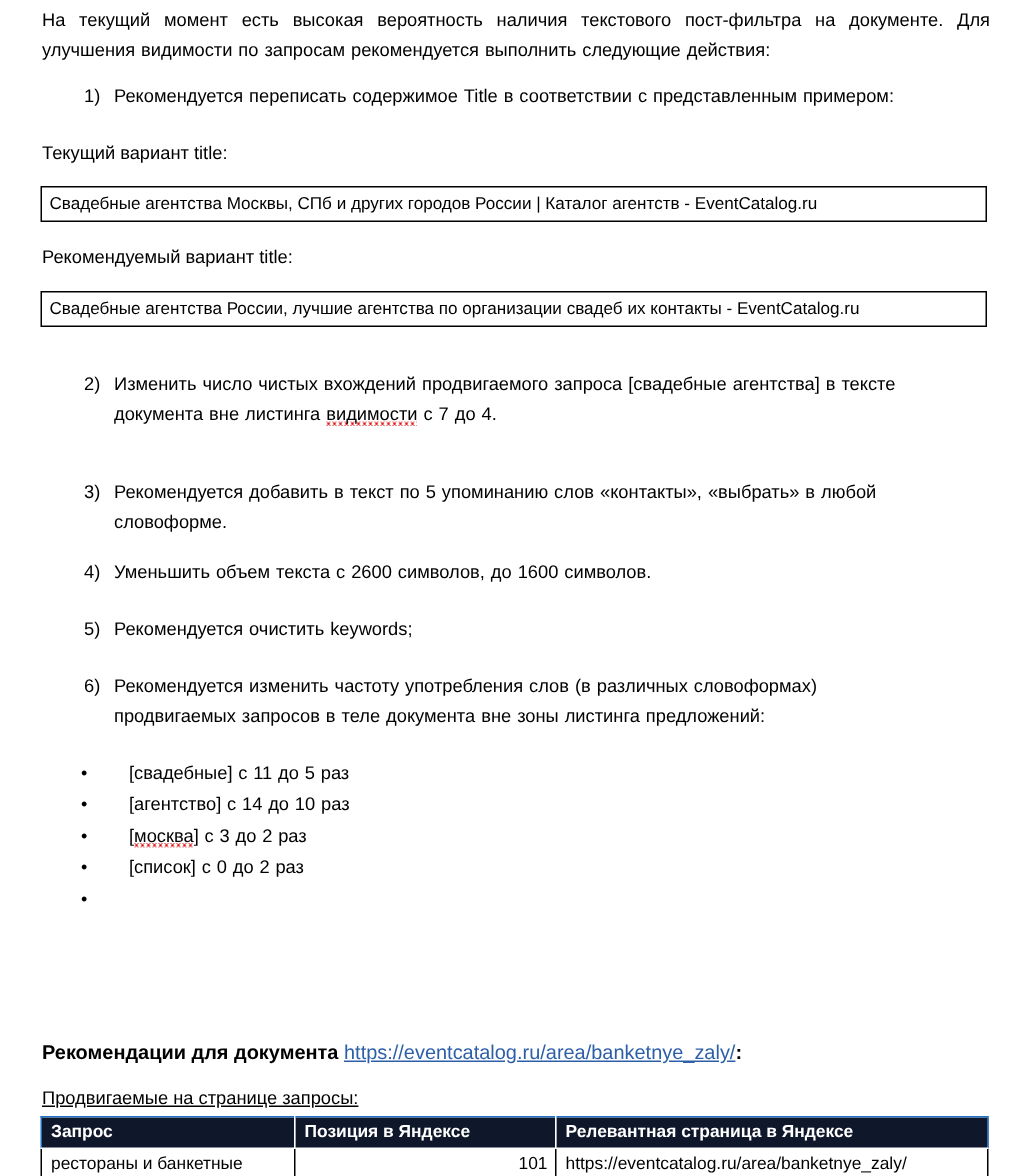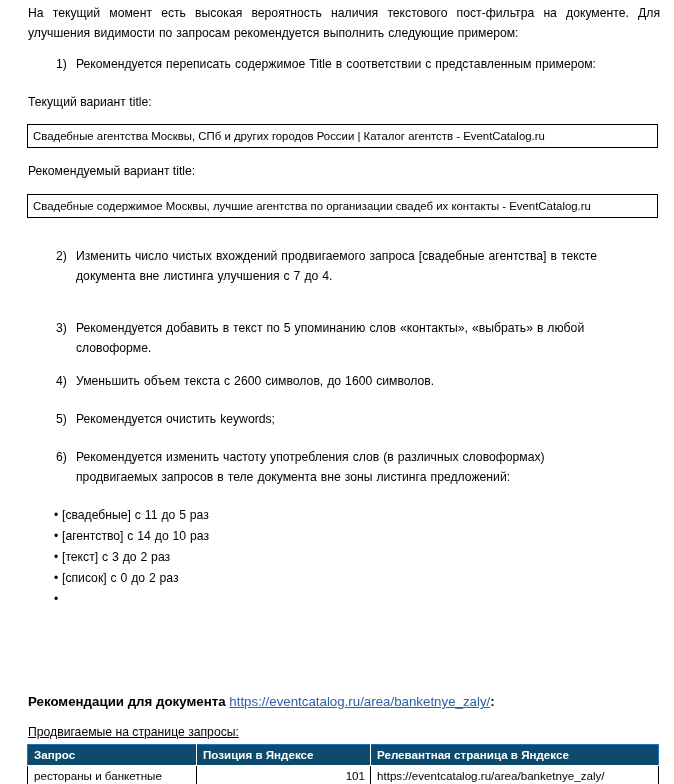--- a/index.html
+++ b/index.html
@@ -90,21 +90,21 @@
   }
   .bullet-item .dot {
     position: absolute;
     left: 0;
     top: 0;
     width: 20px;
     font-size: 12px;
   }
   .bullet-item .b-text {
     display: block;
-    margin-left: 8px;
+    margin-left: 32px;
   }
 
   
   .squiggle {
     position: relative;
     background-repeat: repeat-x;
     background-position: 0 100%;
     background-size: 4px 3px;
     background-image:
       linear-gradient(45deg, transparent 45%, #e01010 45%, #e01010 55%, transparent 55%),
@@ -142,21 +142,21 @@
     top: 744px;
     width: 631px;
     border-collapse: collapse;
     table-layout: fixed;
     font-size: 11.6px;
   }
   .qtable col.c1 { width: 169px; }
   .qtable col.c2 { width: 174px; }
   .qtable col.c3 { width: 288px; }
   .qtable th {
-    background: #0c4a6e;
+    background: #0f172a;
     color: #ffffff;
     font-weight: bold;
     text-align: left;
     padding: 2px 5px 3px 6px;
     border: 1px solid #ffffff;
     border-top-color: #1f70c1;
     white-space: nowrap;
     line-height: 15px;
   }
   .qtable th.first { border-left: 1px solid #1f70c1; }
@@ -169,36 +169,36 @@
     overflow: hidden;
     background: #ffffff;
   }
   .qtable td.num { text-align: right; }
 </style>
 </head>
 <body>
 
 <div class="page">
 
-  <div class="intro">На текущий момент есть высокая вероятность  наличия текстового пост-фильтра  на документе. Для улучшения видимости по запросам рекомендуется  выполнить следующие примером:</div>
+  <div class="intro">На текущий момент есть высокая вероятность  наличия текстового пост-фильтра  на документе. Для улучшения видимости по запросам рекомендуется  выполнить следующие действия:</div>
 
   <div class="num-item" style="top:54px;">
     <span class="marker">1)</span>
     <span class="num-text">Рекомендуется переписать  содержимое Title в соответствии  с представленным примером:</span>
   </div>
 
   <div class="subhead" style="top:93px;">Текущий вариант title:</div>
   <div class="title-box" style="top:124px;">Свадебные агентства Москвы, СПб и других городов России | Каталог агентств - EventCatalog.ru</div>
 
   <div class="subhead" style="top:162px;">Рекомендуемый вариант title:</div>
-  <div class="title-box" style="top:194px;">Свадебные содержимое Москвы, лучшие агентства по организации свадеб их контакты - EventCatalog.ru</div>
+  <div class="title-box" style="top:194px;">Свадебные агентства России, лучшие агентства по организации свадеб их контакты - EventCatalog.ru</div>
 
   <div class="num-item" style="top:246px;">
     <span class="marker">2)</span>
-    <span class="num-text"><span>Изменить число чистых вхождений продвигаемого запроса [свадебные агентства] в тексте документа вне листинга </span><span class="squiggle">улучшения</span><span> с 7 до 4.</span></span>
+    <span class="num-text"><span>Изменить число чистых вхождений продвигаемого запроса [свадебные агентства] в тексте документа вне листинга </span><span class="squiggle">видимости</span><span> с 7 до 4.</span></span>
   </div>
 
   <div class="num-item" style="top:318px;">
     <span class="marker">3)</span>
     <span class="num-text">Рекомендуется добавить в текст по 5 упоминанию слов «контакты», «выбрать»  в любой словоформе.</span>
   </div>
 
   <div class="num-item" style="top:371px;">
     <span class="marker">4)</span>
     <span class="num-text">Уменьшить объем текста с 2600 символов, до 1600 символов.</span>
@@ -217,21 +217,21 @@
   <div class="bullet-item" style="top:505px;">
     <span class="dot">•</span>
     <span class="b-text">[свадебные] с 11 до 5 раз</span>
   </div>
   <div class="bullet-item" style="top:526px;">
     <span class="dot">•</span>
     <span class="b-text">[агентство] с 14 до 10 раз</span>
   </div>
   <div class="bullet-item" style="top:547px;">
     <span class="dot">•</span>
-    <span class="b-text"><span>[</span><span class="squiggle">текст</span><span>] с 3 до 2 раз</span></span>
+    <span class="b-text"><span>[</span><span class="squiggle">москва</span><span>] с 3 до 2 раз</span></span>
   </div>
   <div class="bullet-item" style="top:568px;">
     <span class="dot">•</span>
     <span class="b-text">[список] с 0 до 2 раз</span>
   </div>
   <div class="bullet-item" style="top:589px;">
     <span class="dot">•</span>
   </div>
 
   <div class="rec-heading"><span>Рекомендации для документа </span><span class="link">https://eventcatalog.ru/area/banketnye_zaly/</span><span>:</span></div>

